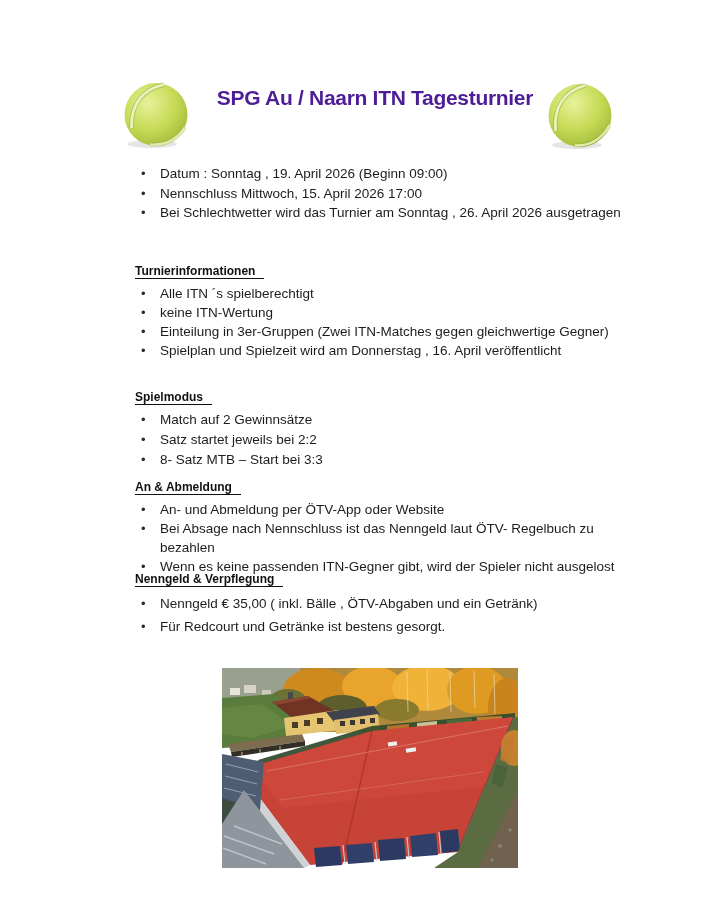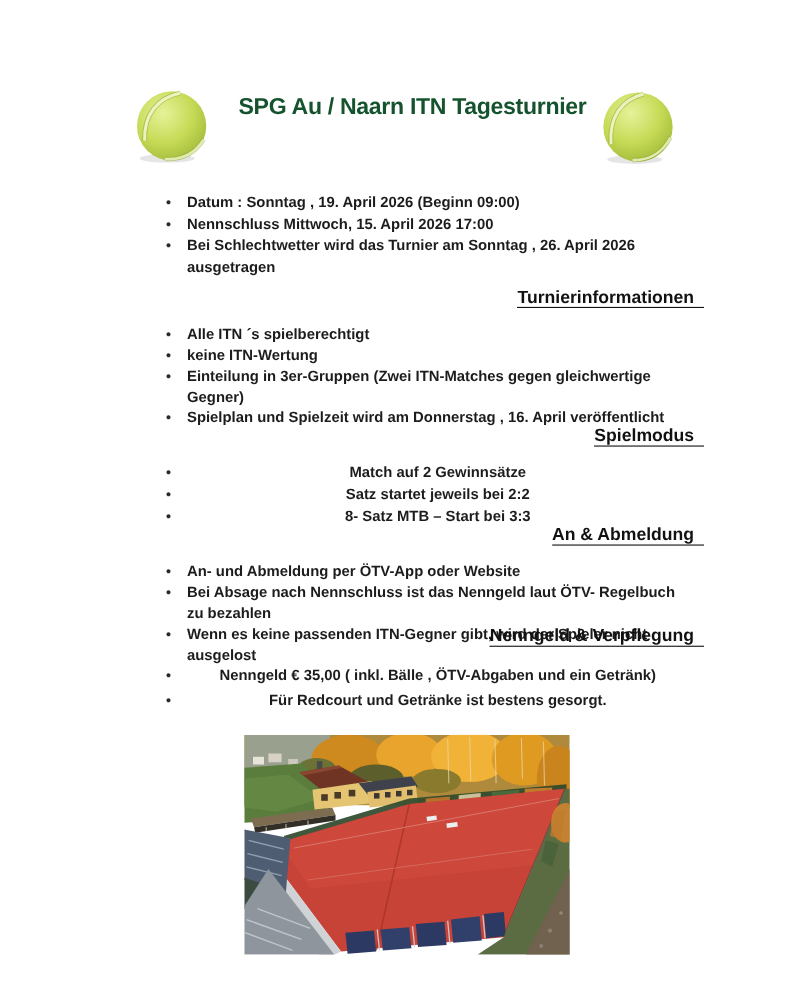--- a/index.html
+++ b/index.html
@@ -3,40 +3,40 @@
 <meta charset="utf-8">
 <title>SPG Au / Naarn ITN Tagesturnier</title>
 <style>
   html,body{margin:0;padding:0;background:#fff;}
   .page{
     position:relative;width:720px;height:900px;background:#ffffff;overflow:hidden;
     font-family:"Liberation Sans","DejaVu Sans",sans-serif;color:#1c1c1c;
   }
   .title{
     position:absolute;top:86px;left:30px;width:690px;text-align:center;
-    font-size:21px;font-weight:bold;letter-spacing:-0.3px;color:#14532d;
+    font-size:21px;font-weight:bold;letter-spacing:-0.3px;color:#4c1d95;
   }
   .ball{position:absolute;width:66px;height:66px;}
   .ball-left{left:123px;top:82px;}
   .ball-right{left:547px;top:83px;}
   .block{position:absolute;left:135px;width:505px;}
-  .sec-h{font-size:16px;font-weight:bold;line-height:18px;color:#111;text-align:right;}
+  .sec-h{font-size:12px;font-weight:bold;line-height:18px;color:#111;}
   .sec-h span{border-bottom:1.6px solid #111;padding-right:9px;}
-  ul.blist{list-style:none;margin:14px;padding:0;font-weight:bold;}
+  ul.blist{list-style:none;margin:4px;padding:0;}
   ul.blist li{
     position:relative;padding-left:21px;font-size:13.5px;line-height:19px;color:#1c1c1c;
   }
   ul.blist li::before{
     content:"\2022";position:absolute;left:2px;top:0;font-size:13px;color:#2a2a2a;
   }
   ul.lh195 li{line-height:19.5px;}
   ul.lh20 li{line-height:20px;}
   ul.lh23 li{line-height:23px;}
   .mt10{margin-top:10px;}
-  .mt4{margin-top:4px;text-align:center;}
+  .mt4{margin-top:4px;}
   .mt2{margin-top:2px;}
   .photo{
     position:absolute;left:222px;top:668px;width:296px;height:200px;overflow:hidden;
   }
   .photo svg{display:block;}
 </style>
 </head>
 <body>
 
 <div class="page">

